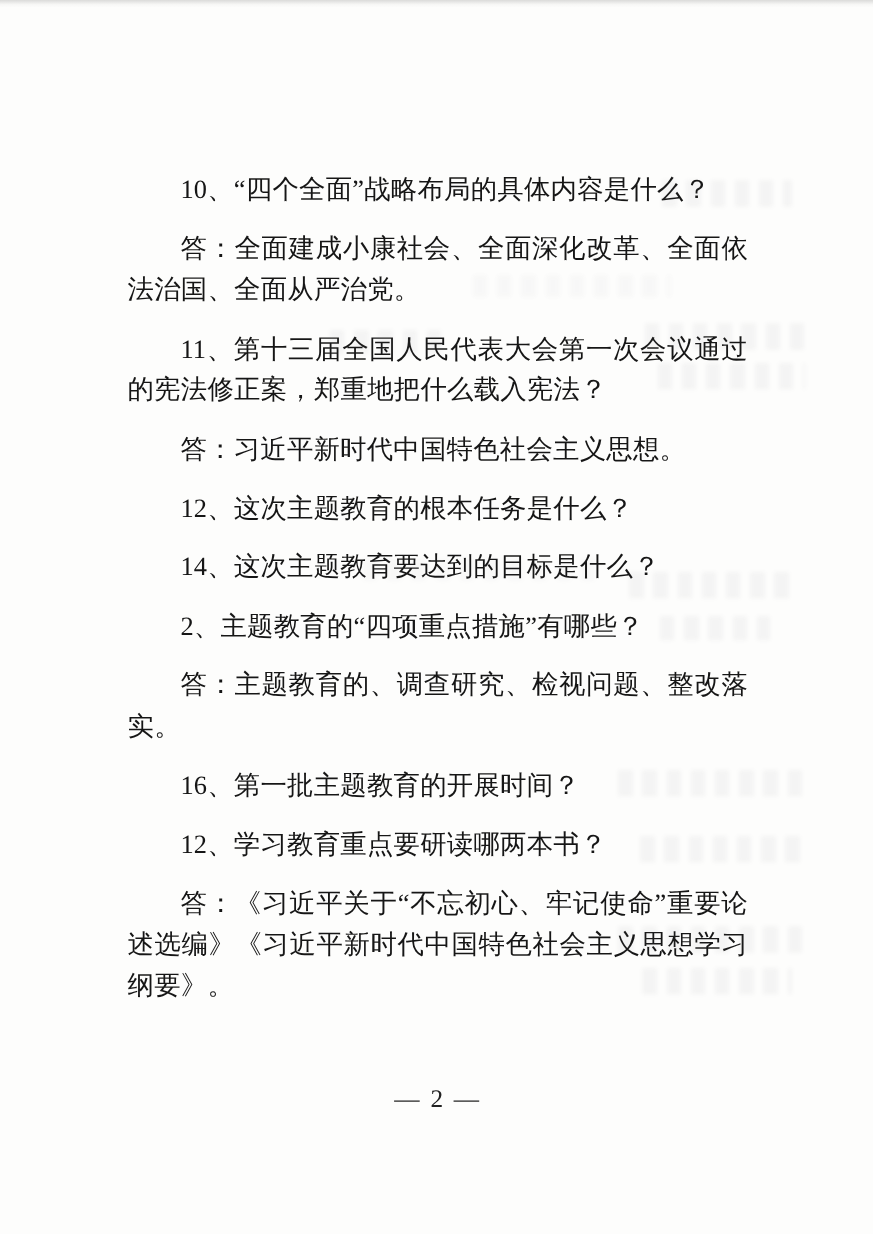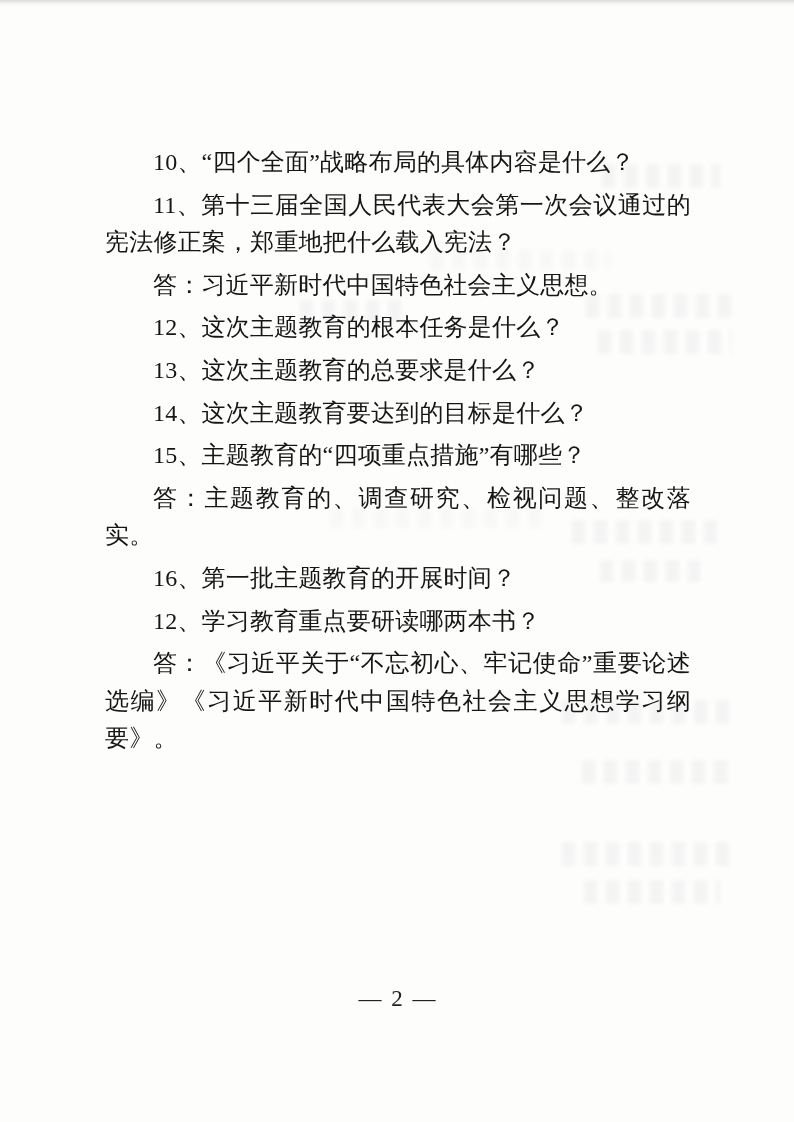--- a/index.html
+++ b/index.html
@@ -27,21 +27,21 @@
     position: absolute;
     left: 100px;
     top: 139px;
     width: 596px;
     font-size: 24px;
     line-height: 37.6px;
     text-align: justify;
     letter-spacing: 0.2px;
   }
   .content p {
-    margin: 5px;
+    margin: 16px;
     text-indent: 2em;
   }
   .page-number {
     position: absolute;
     left: 100px;
     top: 986px;
     width: 596px;
     text-align: center;
     font-size: 23px;
     letter-spacing: 2px;
@@ -60,31 +60,31 @@
 </style>
 </head>
 <body>
 
 <div class="page">
 
   <div class="scan-edge-top"></div>
 
   <div class="content">
     <p>10、“四个全面”战略布局的具体内容是什么？</p>
+    <p>答：全面建成小康社会、全面深化改革、全面依法治国、全面从严治党。</p>
 
     <p>11、第十三届全国人民代表大会第一次会议通过的宪法修正案，郑重地把什么载入宪法？</p>
     <p>答：习近平新时代中国特色社会主义思想。</p>
 
     <p>12、这次主题教育的根本任务是什么？</p>
 
-    <p>13、这次主题教育的总要求是什么？</p>
 
     <p>14、这次主题教育要达到的目标是什么？</p>
 
-    <p>15、主题教育的“四项重点措施”有哪些？</p>
+    <p>2、主题教育的“四项重点措施”有哪些？</p>
     <p>答：主题教育的、调查研究、检视问题、整改落实。</p>
 
     <p>16、第一批主题教育的开展时间？</p>
 
     <p>12、学习教育重点要研读哪两本书？</p>
     <p>答：《习近平关于“不忘初心、牢记使命”重要论述选编》《习近平新时代中国特色社会主义思想学习纲要》。</p>
   </div>
 
   <div class="page-number">— 2 —</div>
 

